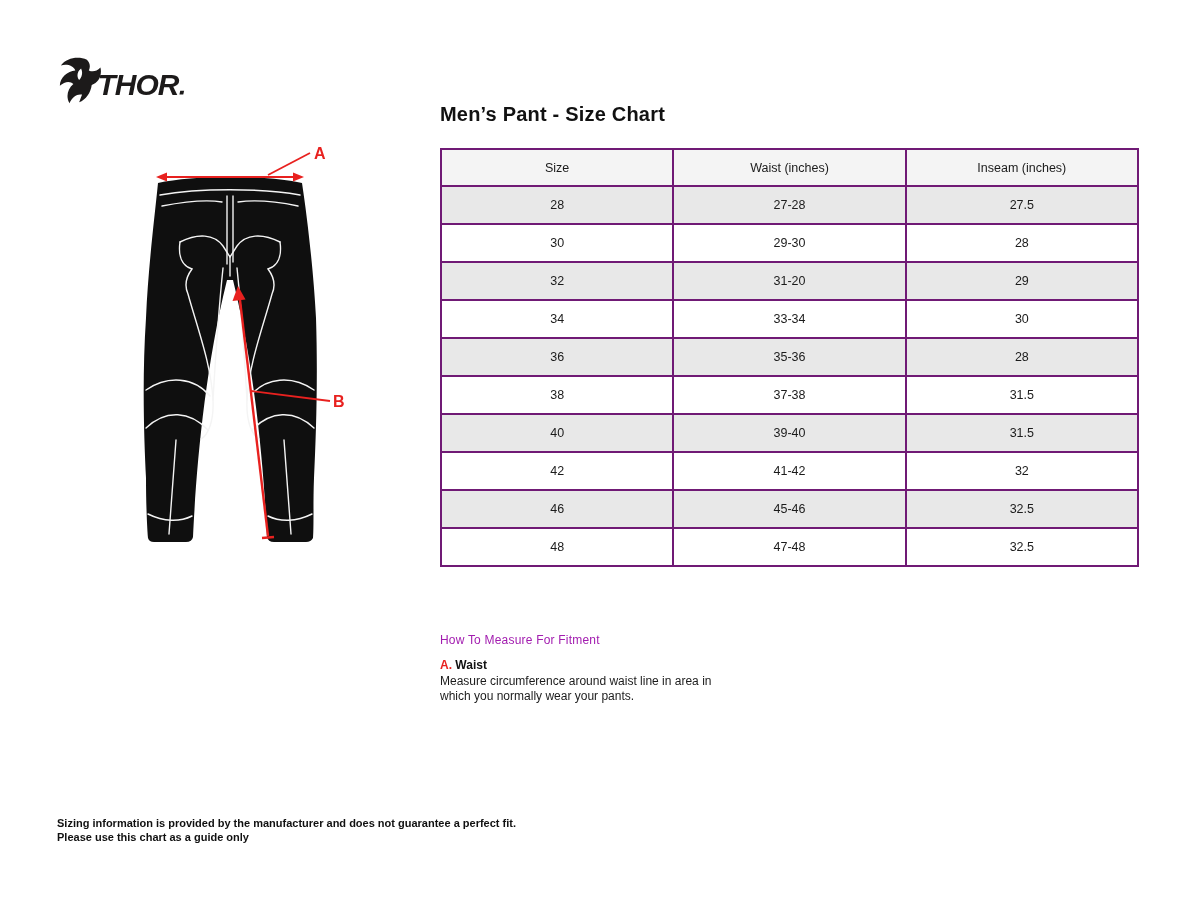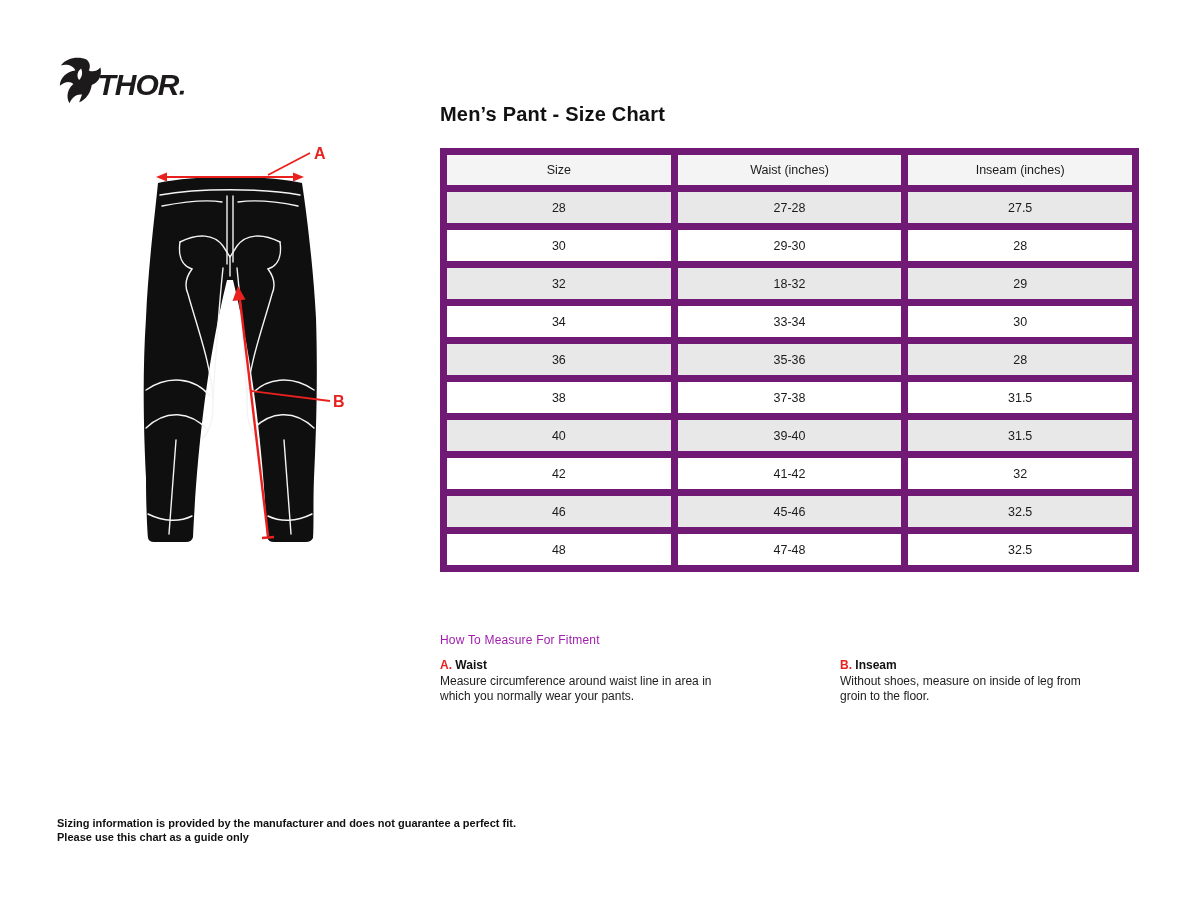--- a/index.html
+++ b/index.html
@@ -22,21 +22,21 @@
   
   .right-col { position: absolute; left: 440px; top: 103px; width: 700px; }
   .chart-title { font-size: 20px; font-weight: bold; line-height: 22px; color: #111; letter-spacing: .2px; }
   table.size-table {
     margin-top: 23px;
     width: 699px;
     border-collapse: collapse;
     table-layout: fixed;
   }
   table.size-table th, table.size-table td {
-    border: 7px solid #701a75;
+    border: 2px solid #701a75;
     text-align: center;
     vertical-align: middle;
     font-size: 12.5px;
     font-weight: normal;
     color: #1b1b1b;
   }
   table.size-table th { height: 37px; background: #f4f4f4; }
   table.size-table td { height: 38px; background: #ffffff; text-align: center; }
   table.size-table tbody tr:nth-child(odd) td { background: #e8e8e8; }
 
@@ -137,21 +137,21 @@
             <td>27-28</td>
             <td>27.5</td>
           </tr>
           <tr>
             <td>30</td>
             <td>29-30</td>
             <td>28</td>
           </tr>
           <tr>
             <td>32</td>
-            <td>18-32</td>
+            <td>31-20</td>
             <td>29</td>
           </tr>
           <tr>
             <td>34</td>
             <td>33-34</td>
             <td>30</td>
           </tr>
           <tr>
             <td>36</td>
             <td>35-36</td>
@@ -189,27 +189,20 @@
   <div class="measure">
     <h2 class="measure-heading">How To Measure For Fitment</h2>
     <div class="measure-items">
       <div class="measure-item waist">
         <div class="measure-label">
           <span class="marker">A.</span>
           <span>Waist</span>
         </div>
         <div class="measure-desc">Measure circumference around waist line in area in which you normally wear your pants.</div>
       </div>
-      <div class="measure-item inseam">
-        <div class="measure-label">
-          <span class="marker">B.</span>
-          <span>Inseam</span>
-        </div>
-        <div class="measure-desc">Without shoes, measure on inside of leg from groin to the floor.</div>
-      </div>
     </div>
   </div>
 
   <div class="footer">
     <div>Sizing information is provided by the manufacturer and does not guarantee a perfect fit.</div>
     <div>Please use this chart as a guide only</div>
   </div>
 
 </div>
 

